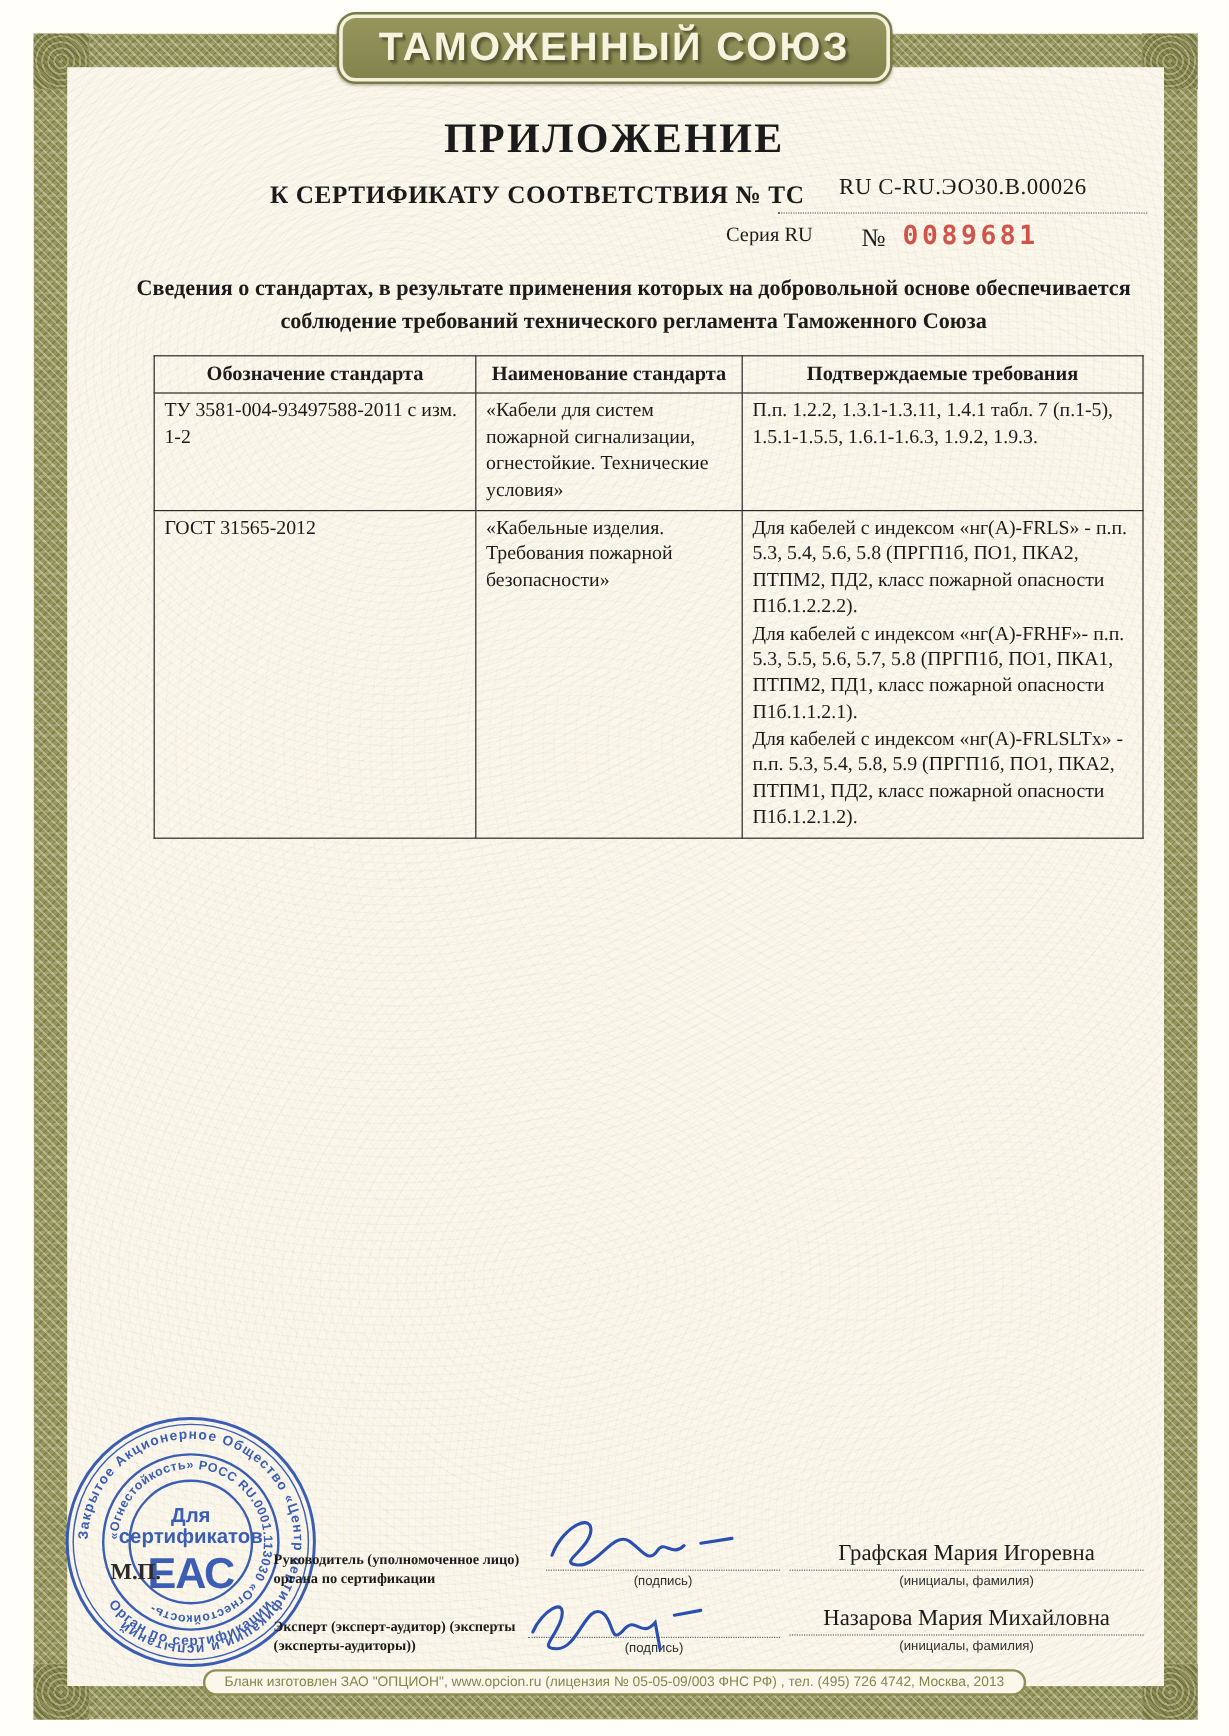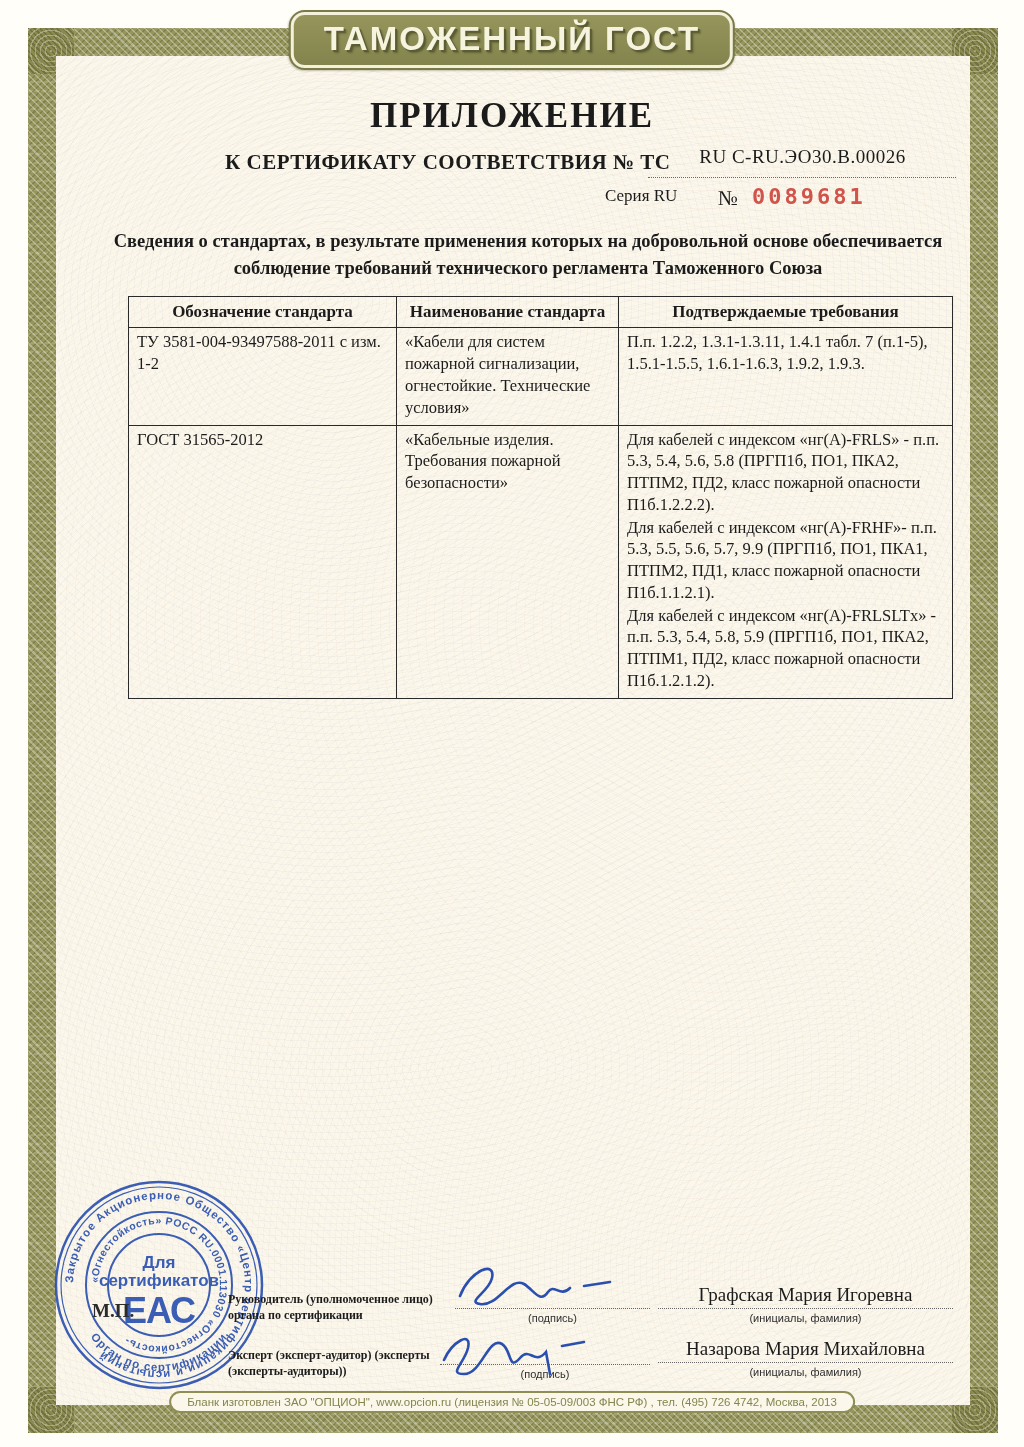--- a/index.html
+++ b/index.html
@@ -104,21 +104,21 @@
   <div class="frame">
     <div class="corner tl"></div>
     <div class="corner tr"></div>
     <div class="corner bl"></div>
     <div class="corner br"></div>
   </div>
   <div class="inner"></div>
 
   <div class="banner">
     <div class="banner-inner">
-      <div class="banner-text">ТАМОЖЕННЫЙ ГОСТ</div>
+      <div class="banner-text">ТАМОЖЕННЫЙ СОЮЗ</div>
     </div>
   </div>
 
   <div class="doc-title">ПРИЛОЖЕНИЕ</div>
   <div class="subtitle">К СЕРТИФИКАТУ СООТВЕТСТВИЯ  № ТС</div>
   <div class="cert-number">RU C-RU.ЭО30.В.00026</div>
   <div class="cert-underline"></div>
   <div class="series-label">Серия RU</div>
   <div class="num-sign">№</div>
   <div class="series-number">0089681</div>
@@ -144,21 +144,21 @@
         <td>«Кабели для систем пожарной сигнализации, огнестойкие. Технические условия»</td>
         <td>
           <p>П.п. 1.2.2, 1.3.1-1.3.11, 1.4.1 табл. 7 (п.1-5), 1.5.1-1.5.5, 1.6.1-1.6.3, 1.9.2, 1.9.3.</p>
         </td>
       </tr>
       <tr>
         <td>ГОСТ 31565-2012</td>
         <td>«Кабельные изделия. Требования пожарной безопасности»</td>
         <td>
           <p>Для кабелей с индексом «нг(А)-FRLS» - п.п. 5.3, 5.4, 5.6, 5.8 (ПРГП1б, ПО1, ПКА2, ПТПМ2, ПД2, класс пожарной опасности П1б.1.2.2.2).</p>
-          <p>Для кабелей с индексом «нг(А)-FRHF»- п.п. 5.3, 5.5, 5.6, 5.7, 9.9 (ПРГП1б, ПО1, ПКА1, ПТПМ2, ПД1, класс пожарной опасности П1б.1.1.2.1).</p>
+          <p>Для кабелей с индексом «нг(А)-FRHF»- п.п. 5.3, 5.5, 5.6, 5.7, 5.8 (ПРГП1б, ПО1, ПКА1, ПТПМ2, ПД1, класс пожарной опасности П1б.1.1.2.1).</p>
           <p>Для кабелей с индексом «нг(А)-FRLSLTx» - п.п. 5.3, 5.4, 5.8, 5.9 (ПРГП1б, ПО1, ПКА2, ПТПМ1, ПД2, класс пожарной опасности П1б.1.2.1.2).</p>
         </td>
       </tr>
     </tbody>
   </table>
 
   <svg class="stamp" viewBox="0 0 218 218">
     <g fill="none" stroke="#2b52b0">
       <circle cx="109" cy="109" r="103" stroke-width="2.5"></circle>
       <circle cx="109" cy="109" r="98" stroke-width="1.2"></circle>

